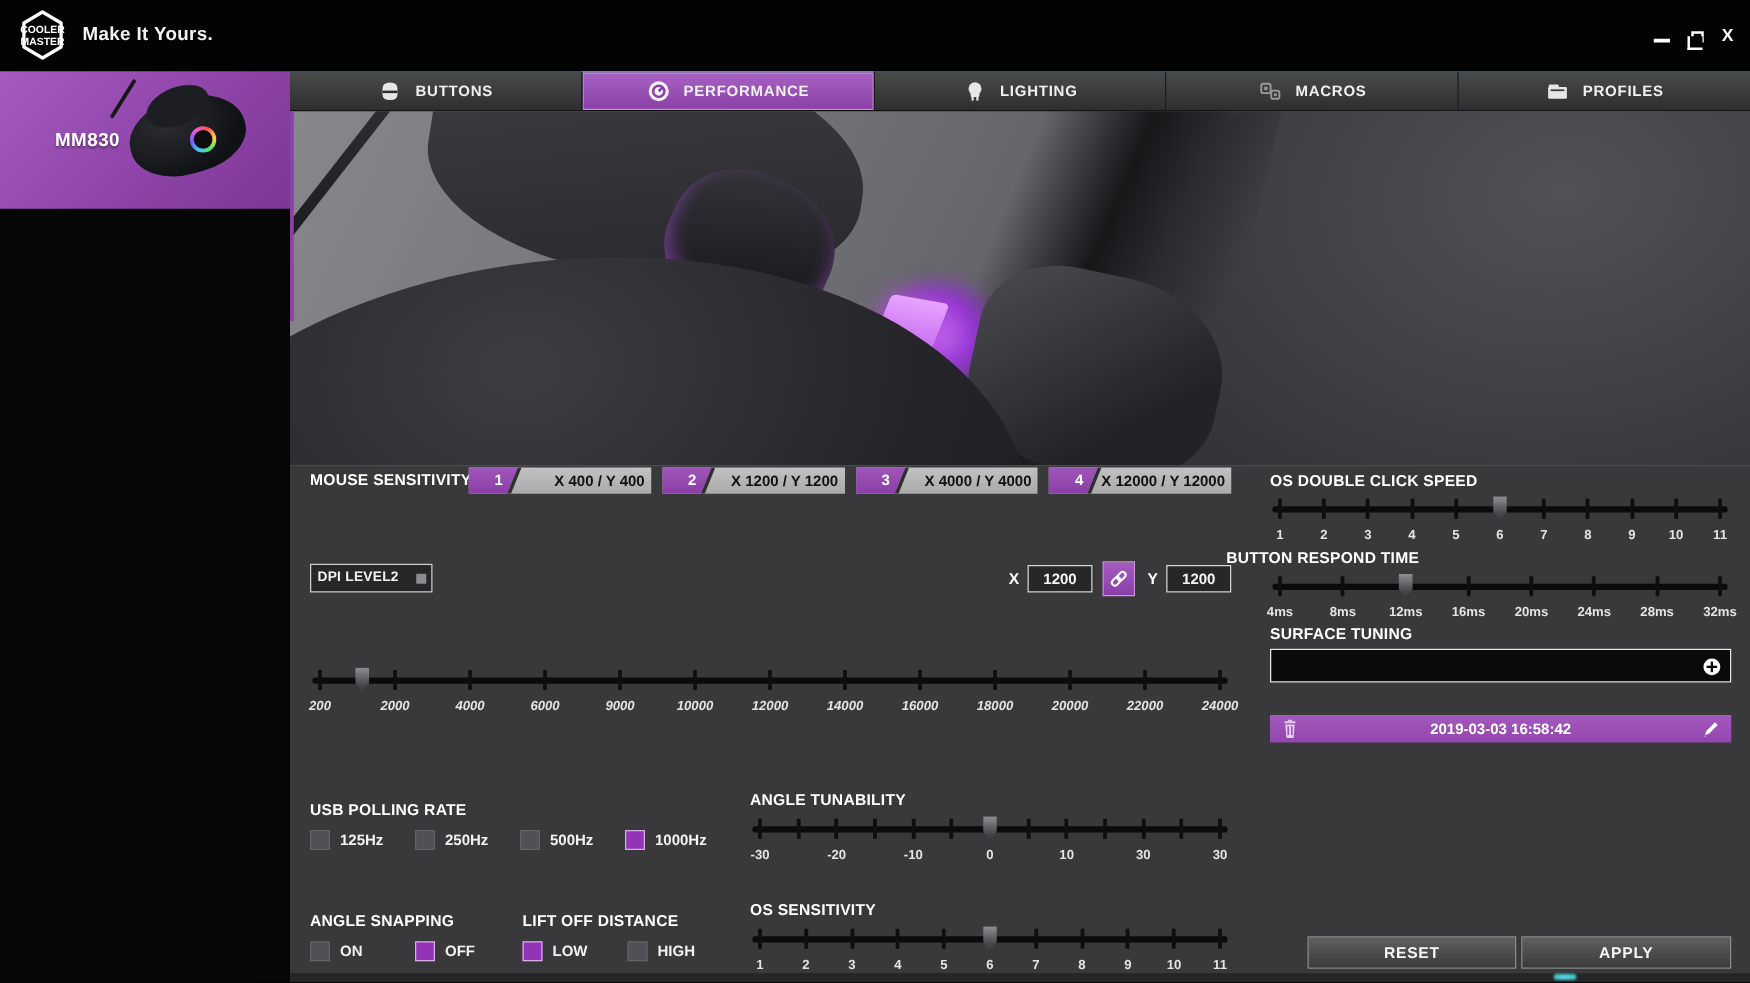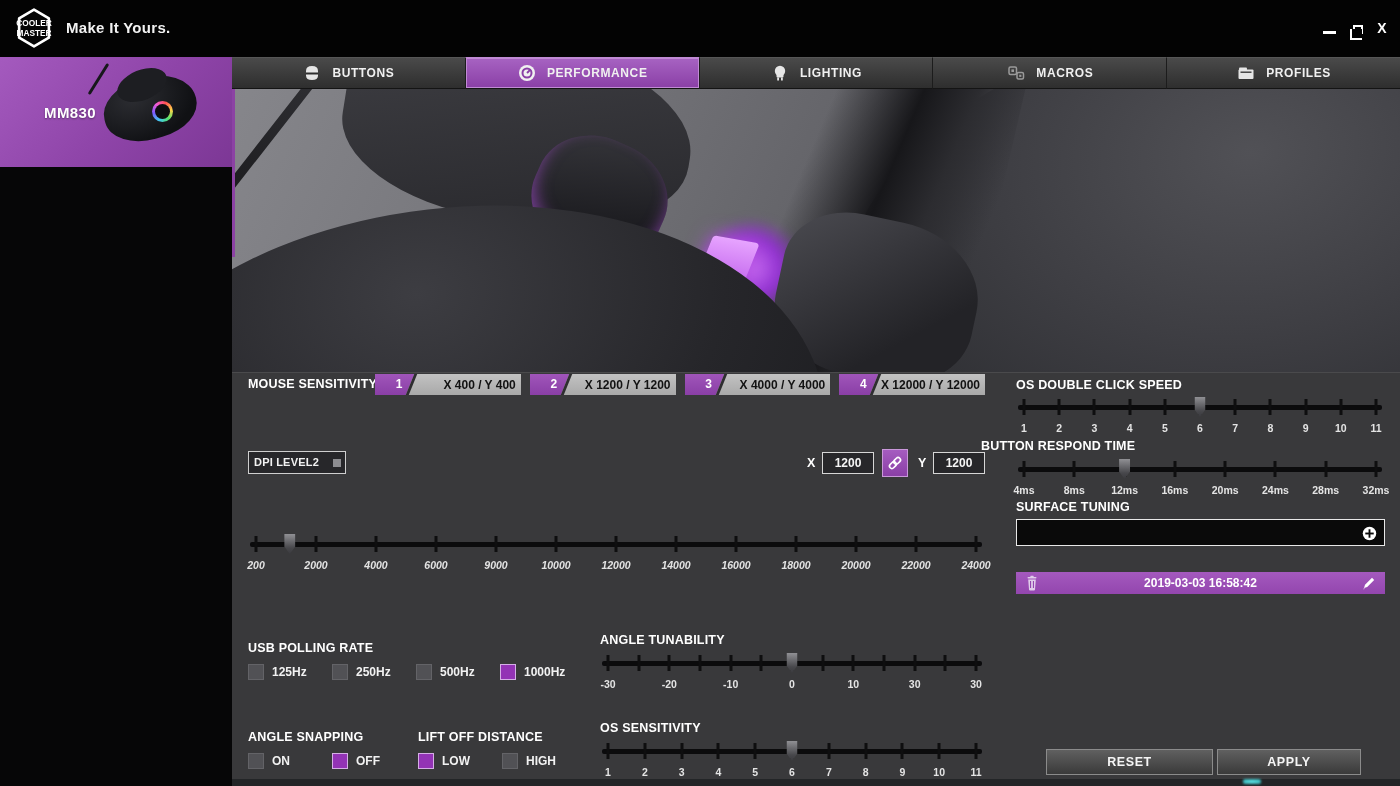--- a/index.html
+++ b/index.html
@@ -96,21 +96,21 @@
   .surf-default{top:549px;background:#0a0a0a;}
   .surf-custom{top:572px;background:linear-gradient(180deg,#a459be,#9346ae);}
   .surf-row .stext{position:absolute;left:0;right:0;top:4px;text-align:center;color:#fff;font-size:12px;font-weight:bold;}
   .surf-icon{position:absolute;top:3px;width:16px;height:16px;cursor:pointer;}
   .surf-trash{left:8px;}
   .surf-edit{right:8px;}
 
   
   .action-btn{position:absolute;top:749px;height:26px;background:linear-gradient(180deg,#606060,#3a3a3a);border:1px solid #8b8b8b;color:#f5f5f5;font-size:12.5px;font-weight:bold;letter-spacing:.6px;text-align:center;line-height:24px;cursor:pointer;}
   .reset-btn{left:1046px;width:167px;}
-  .apply-btn{left:1217px;width:144px;}
+  .apply-btn{left:1217px;width:168px;}
 </style>
 </head>
 <body>
 
 <div id="app">
 
   <div class="titlebar">
     <svg class="logo" width="42" height="42" viewBox="0 0 48 48">
       <polygon points="24,3 41,13 41,35 24,45 7,35 7,13" fill="#050505" stroke="#fff" stroke-width="3" stroke-linejoin="round"></polygon>
       <text x="24" y="22" text-anchor="middle" fill="#fff" font-size="9.5" font-weight="bold" font-family="Liberation Sans, sans-serif">COOLER</text>

